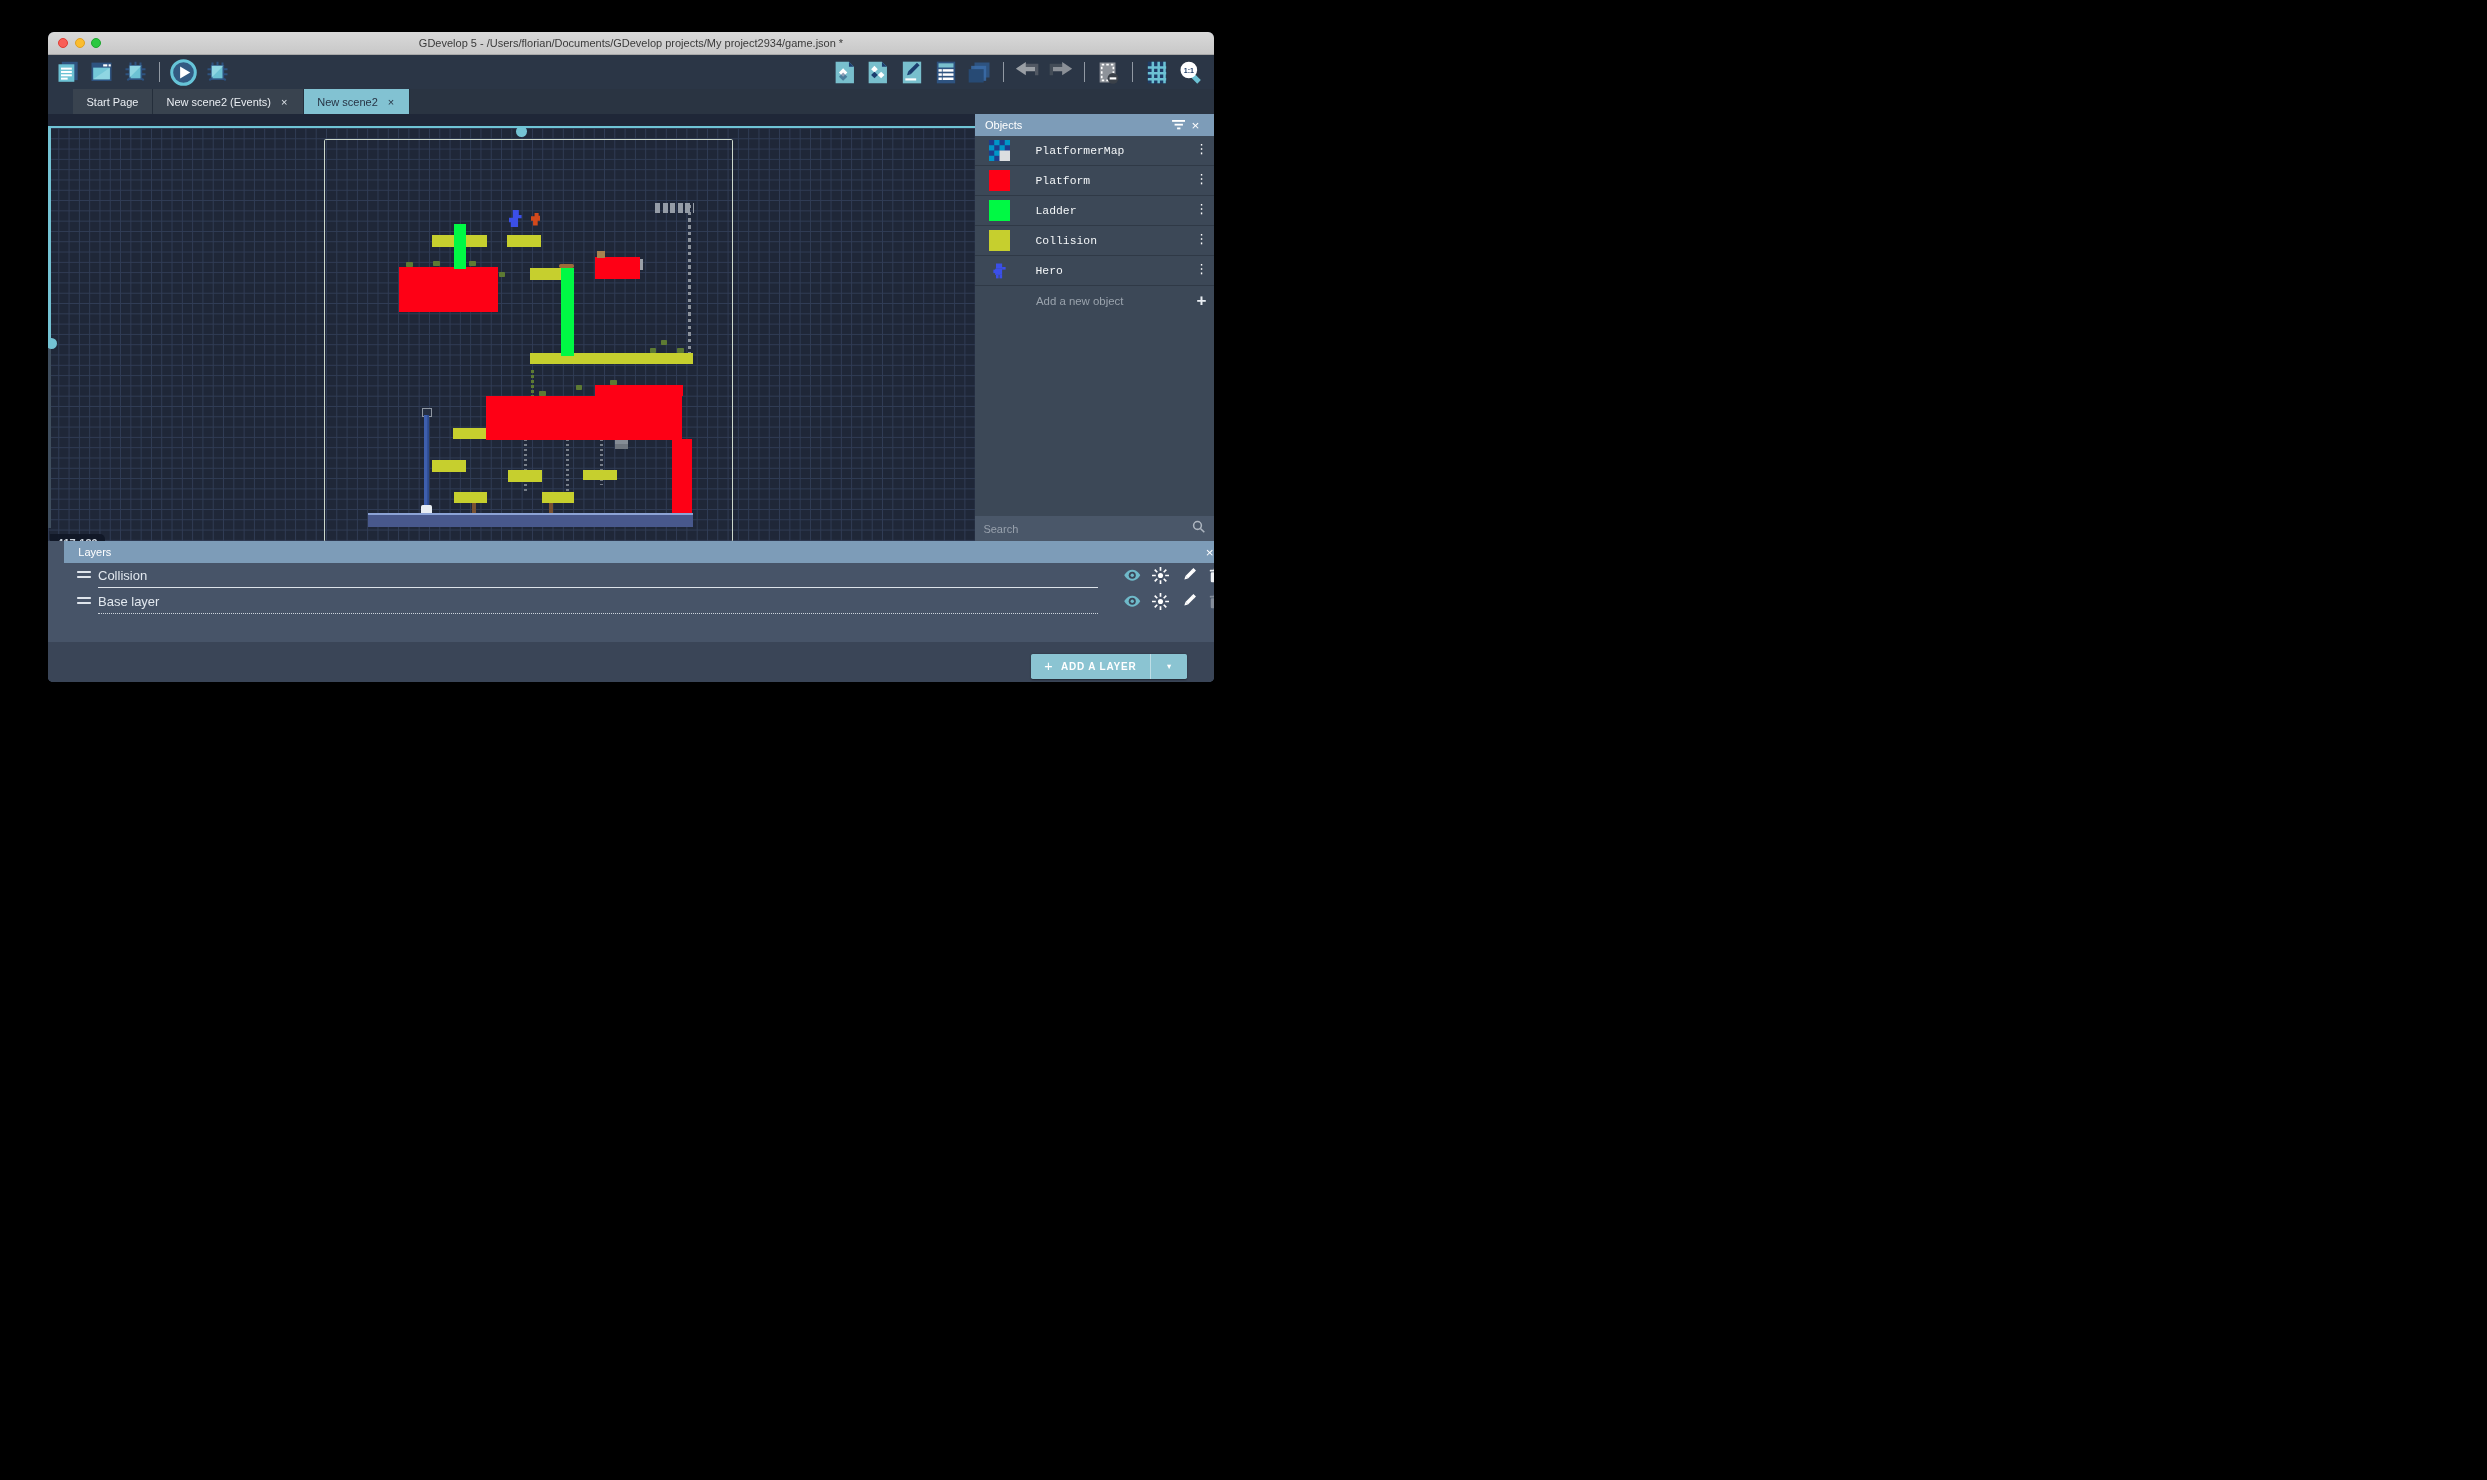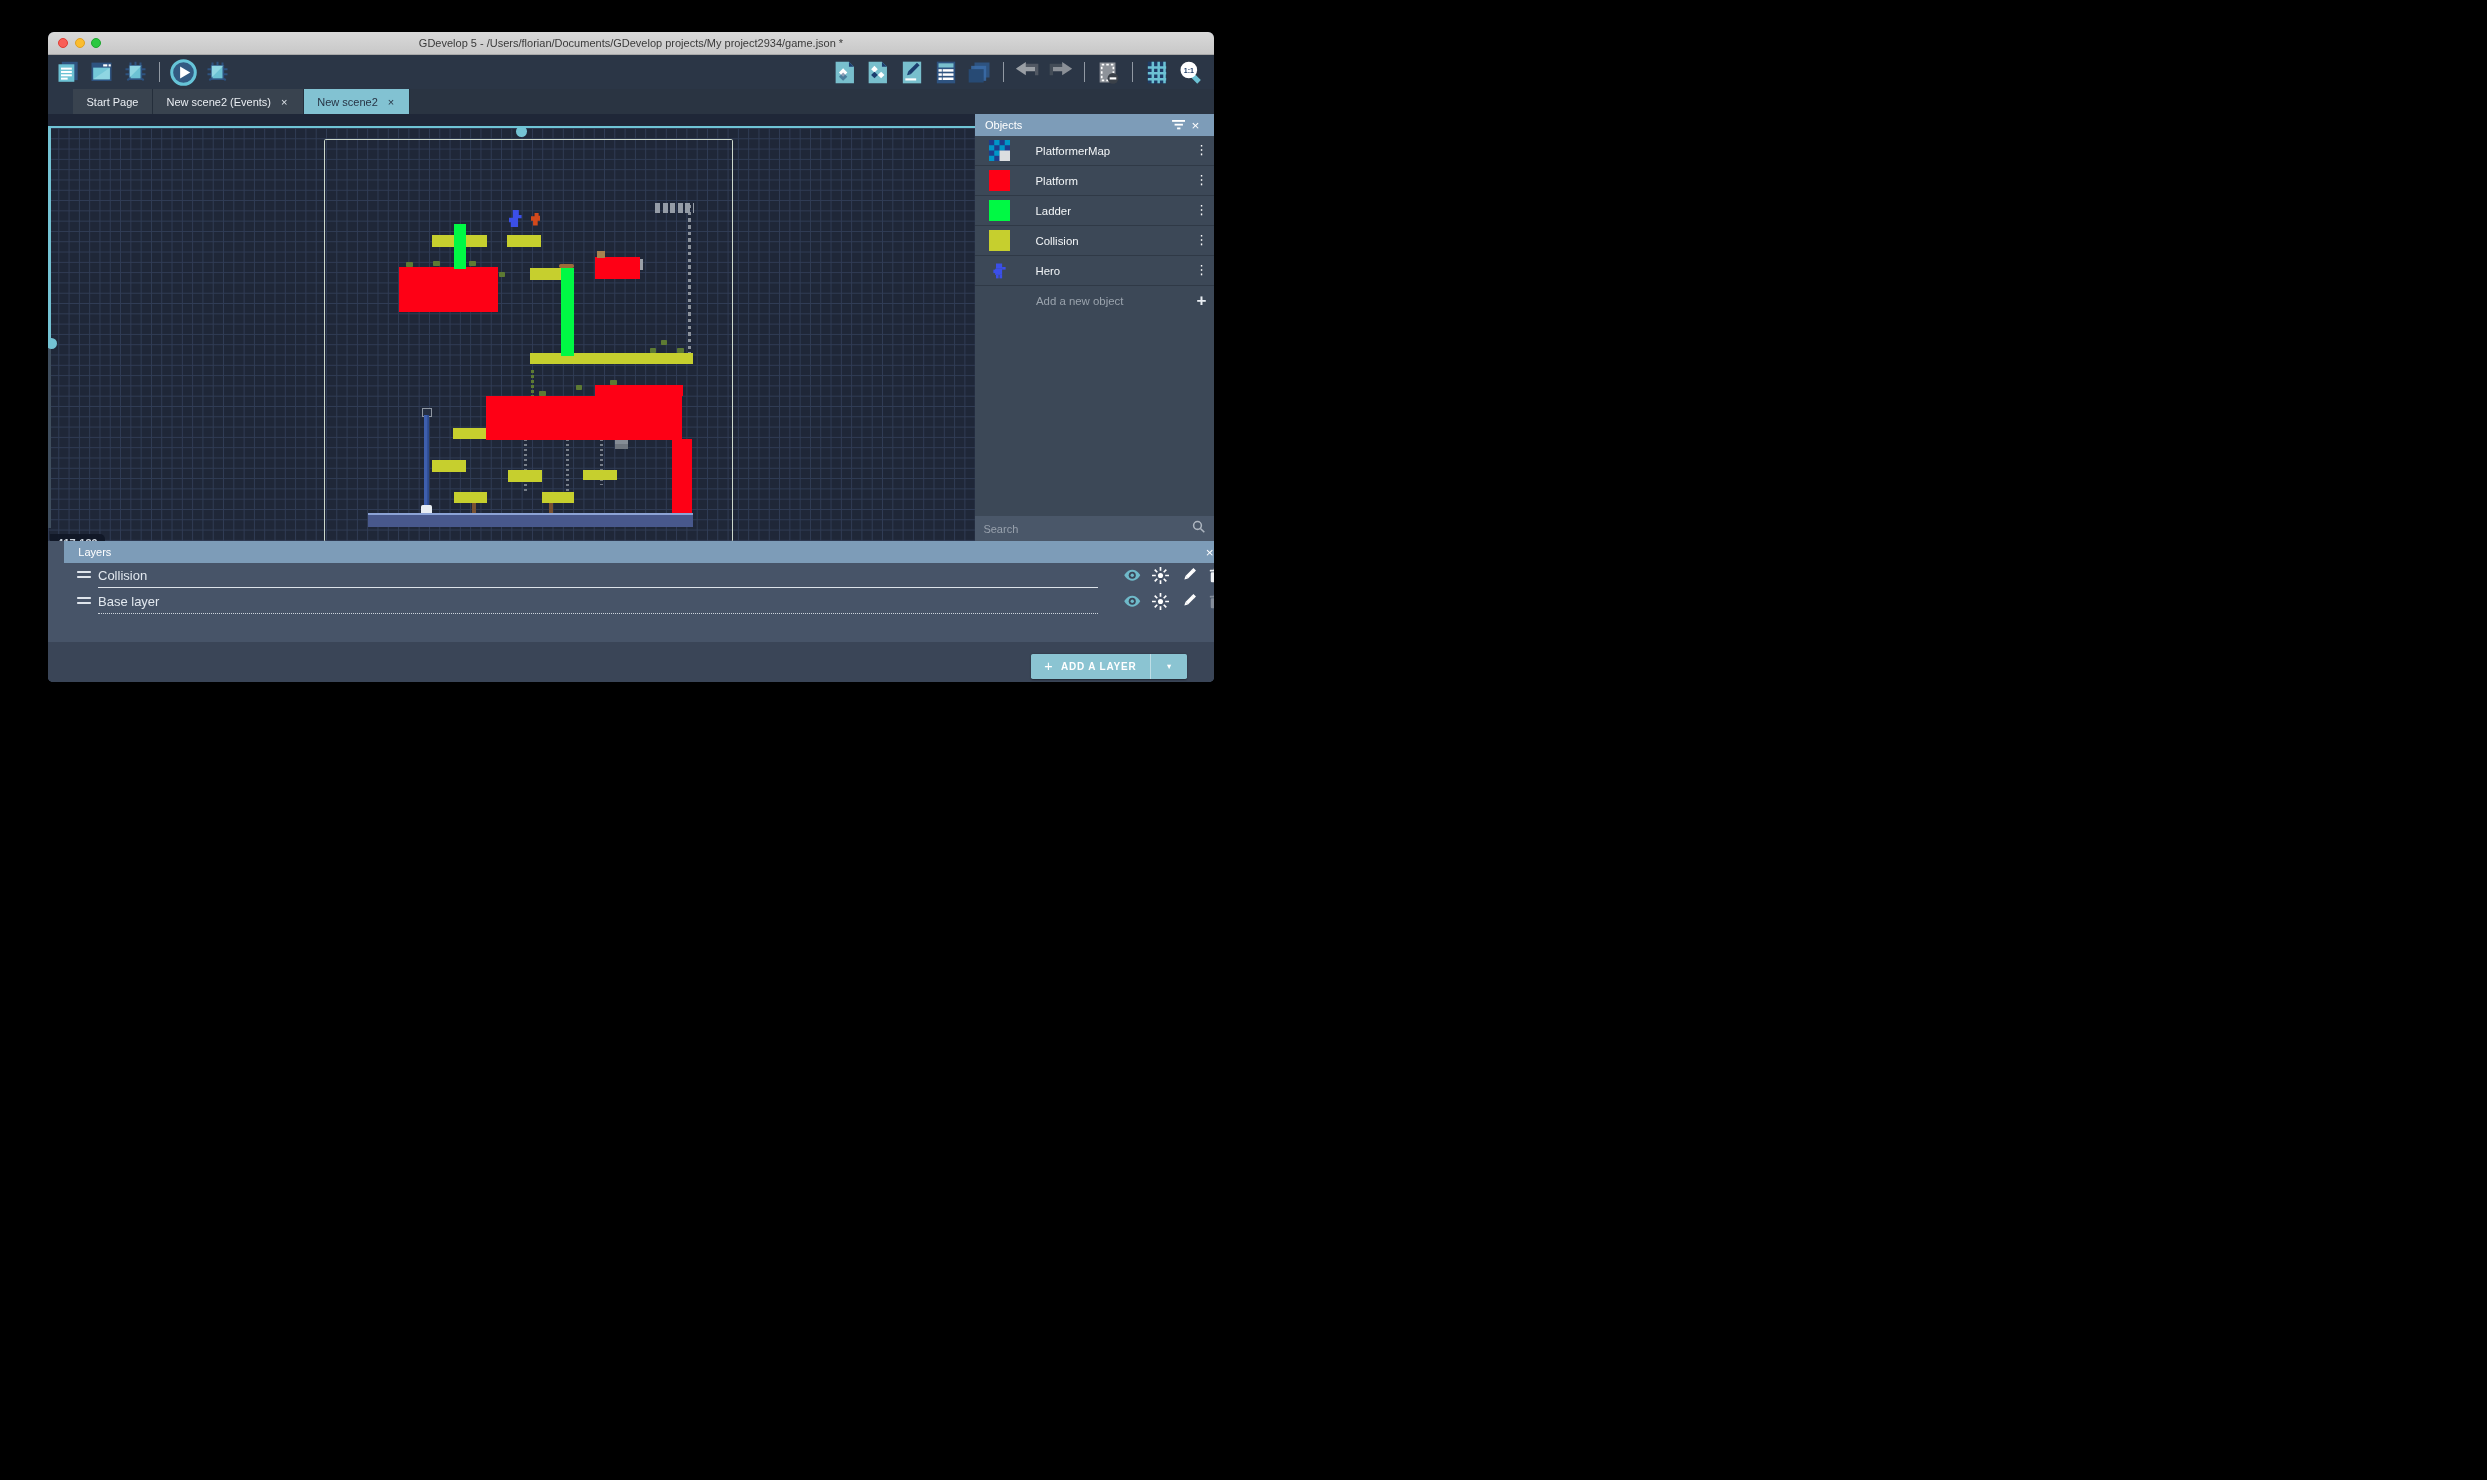--- a/index.html
+++ b/index.html
@@ -63,21 +63,21 @@
   .vscroll-rest{position:absolute;left:0;top:217px;width:2.5px;height:183px;background:#3f4e5e;}
   .vscroll-thumb{position:absolute;left:-1.7px;top:210px;width:11px;height:11px;border-radius:50%;background:#74c3d4;}
   .hscroll-thumb{position:absolute;left:468px;top:-1.7px;width:11px;height:11px;border-radius:50%;background:#74c3d4;}
   .coords{position:absolute;left:1.7px;bottom:1.7px;background:rgba(16,23,38,.92);color:#ced6df;
     font-size:11px;font-weight:bold;padding:2.5px 7.6px;border-radius:0 5px 0 0;}
   
   .objects{position:absolute;left:927px;top:0;width:239px;height:427px;background:#3c4857;}
   .phead{height:22px;background:#7d9cb8;display:flex;align-items:center;padding:0 10px;color:#fff;}
   .phead .ptitle{font-size:11px;flex:1;}
   .phicon{width:17px;display:flex;justify-content:center;cursor:pointer;color:#fff;}
-  .orow{position:relative;height:29px;display:flex;align-items:center;border-bottom:0.8px solid #2f3946;cursor:pointer;}
+  .orow{position:relative;height:29px;display:flex;align-items:center;border-bottom:0.8px solid #2f3946;cursor:pointer;font-family:Liberation Mono, monospace;}
   .orow .thumb{width:21px;height:21px;margin-left:13.5px;flex:0 0 21px;}
   .orow .oname{margin-left:26px;font-size:11.4px;color:#f3f6f8;flex:1;}
   .dots{width:25px;color:#fff;font-size:12.6px;text-align:center;letter-spacing:0;cursor:pointer;line-height:8.4px;}
   .addrow{height:29px;display:flex;align-items:center;cursor:pointer;}
   .addrow .alabel{margin-left:61px;font-size:11.4px;color:#9aa3ad;flex:1;}
   .addrow .plus{width:25px;text-align:center;color:#e9edf2;font-size:17px;font-weight:bold;}
   .searchbox{position:absolute;left:0;bottom:0;width:239px;height:25px;background:#4a5769;display:flex;align-items:center;}
   .searchbox input{background:transparent;border:none;outline:none;color:#d6dce2;font-size:11px;
     padding:0 8.4px;flex:1;font-family:"Liberation Sans",sans-serif;}
   .searchbox input::placeholder{color:#98a1ad;}

